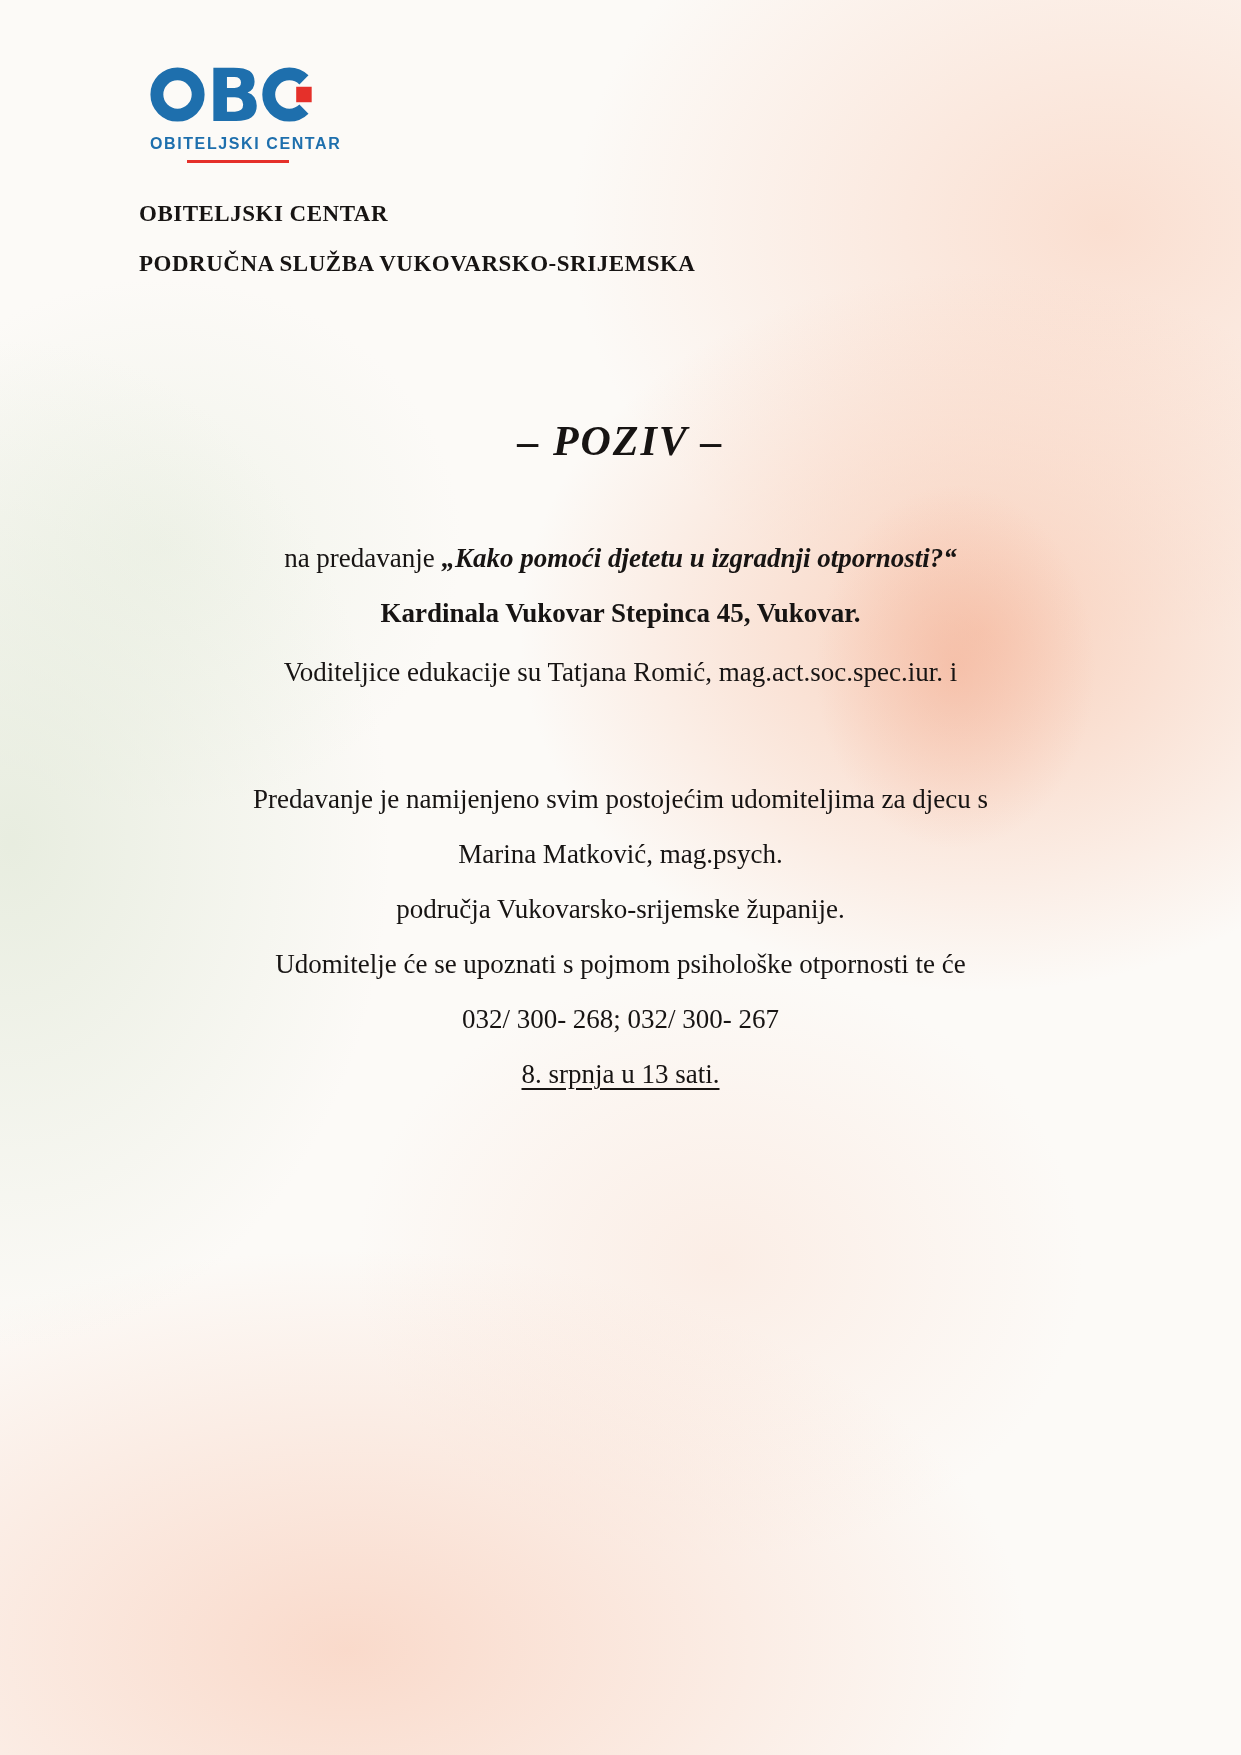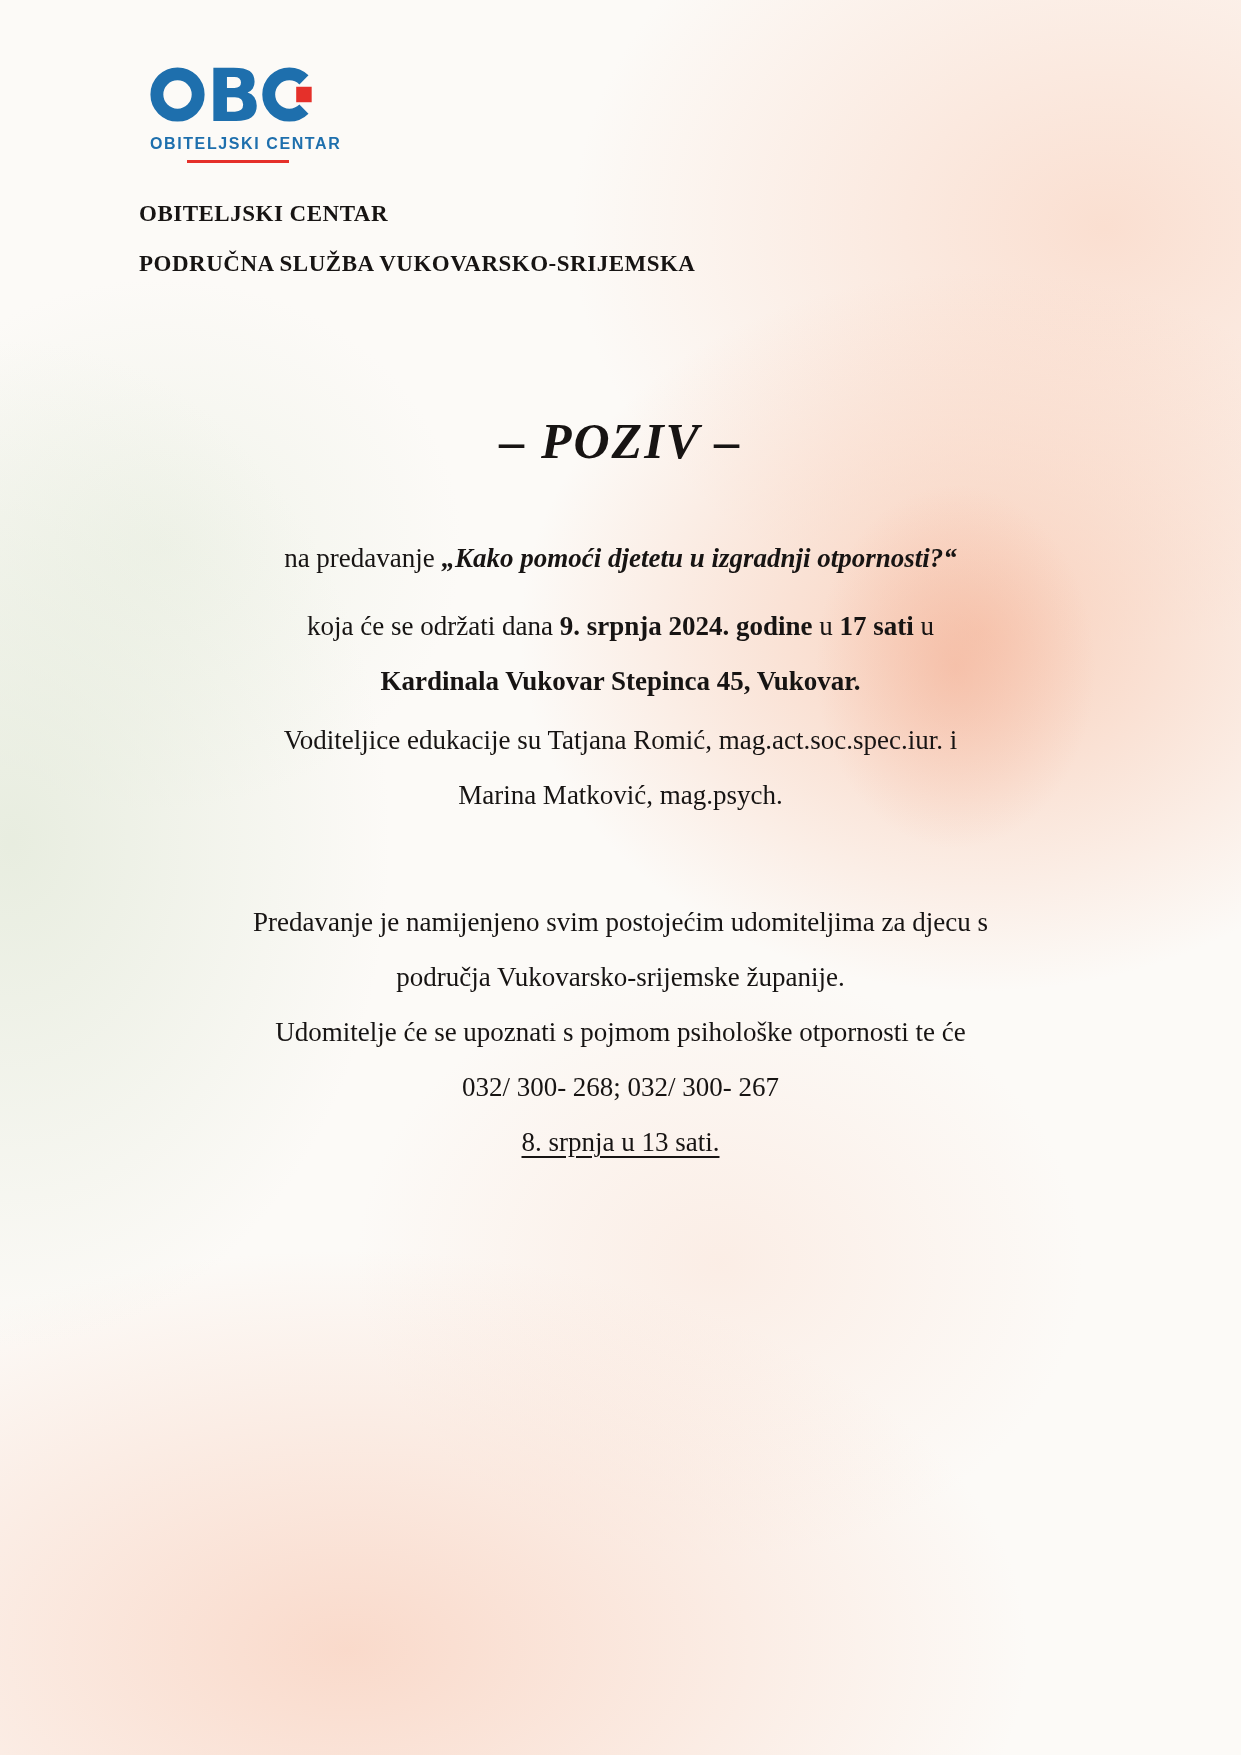--- a/index.html
+++ b/index.html
@@ -32,21 +32,21 @@
   .logo-underline{width:102px;height:3px;background:#e5302a;margin:7px auto 0;}
   
   .org-header{margin:26px 0 0 139px;}
   .org-line{
     font-weight:bold;font-size:23px;line-height:50px;
     letter-spacing:0.5px;white-space:nowrap;
   }
   
   .title{
     margin:128px 0 0 0;text-align:center;
-    font-size:50px;font-weight:bold;font-style:italic;
+    font-size:42px;font-weight:bold;font-style:italic;
     letter-spacing:2px;line-height:48px;
   }
   
   .content{margin:66px auto 0;width:1010px;text-align:center;}
   .line{margin:0;font-size:27px;line-height:55px;white-space:nowrap;}
   .mt-xs{margin-top:4px;}
   .mt-sm{margin-top:13px;}
   .mt-md{margin-top:42px;}
   .mt-lg{margin-top:72px;}
   .mt-xl{margin-top:70px;}
@@ -75,29 +75,28 @@
     <div class="org-line">OBITELJSKI CENTAR</div>
     <div class="org-line">PODRUČNA SLUŽBA VUKOVARSKO-SRIJEMSKA</div>
   </header>
 
   <h1 class="title">–  POZIV –</h1>
 
   <main class="content">
 
     <p class="line"><span>na predavanje </span><span class="bi">„Kako pomoći djetetu u izgradnji otpornosti?“</span></p>
 
-    <p class="line mt-sm"><span>koja će se održati dana </span><span class="b">9. srpnja 2024. godine</span><span> u </span><span class="b">17 sati</span><span> u</span></p>
 
 
     <p class="line b">Kardinala Vukovar Stepinca 45, Vukovar.</p>
 
     <p class="line mt-xs">Voditeljice edukacije su Tatjana Romić, mag.act.soc.spec.iur. i</p>
+    <p class="line mt-lg">Predavanje je namijenjeno svim postojećim udomiteljima za djecu s</p>
+
     <p class="line">Marina Matković, mag.psych.</p>
-
-    <p class="line mt-lg">Predavanje je namijenjeno svim postojećim udomiteljima za djecu s</p>
     <p class="line">područja Vukovarsko-srijemske županije.</p>
     <p class="line">Udomitelje će se upoznati s pojmom psihološke otpornosti te će</p>
 
     <p class="line">032/ 300- 268; 032/ 300- 267</p>
 
 
     <p class="line"><span class="ul">8. srpnja u 13 sati.</span></p>
 
 
   </main>

